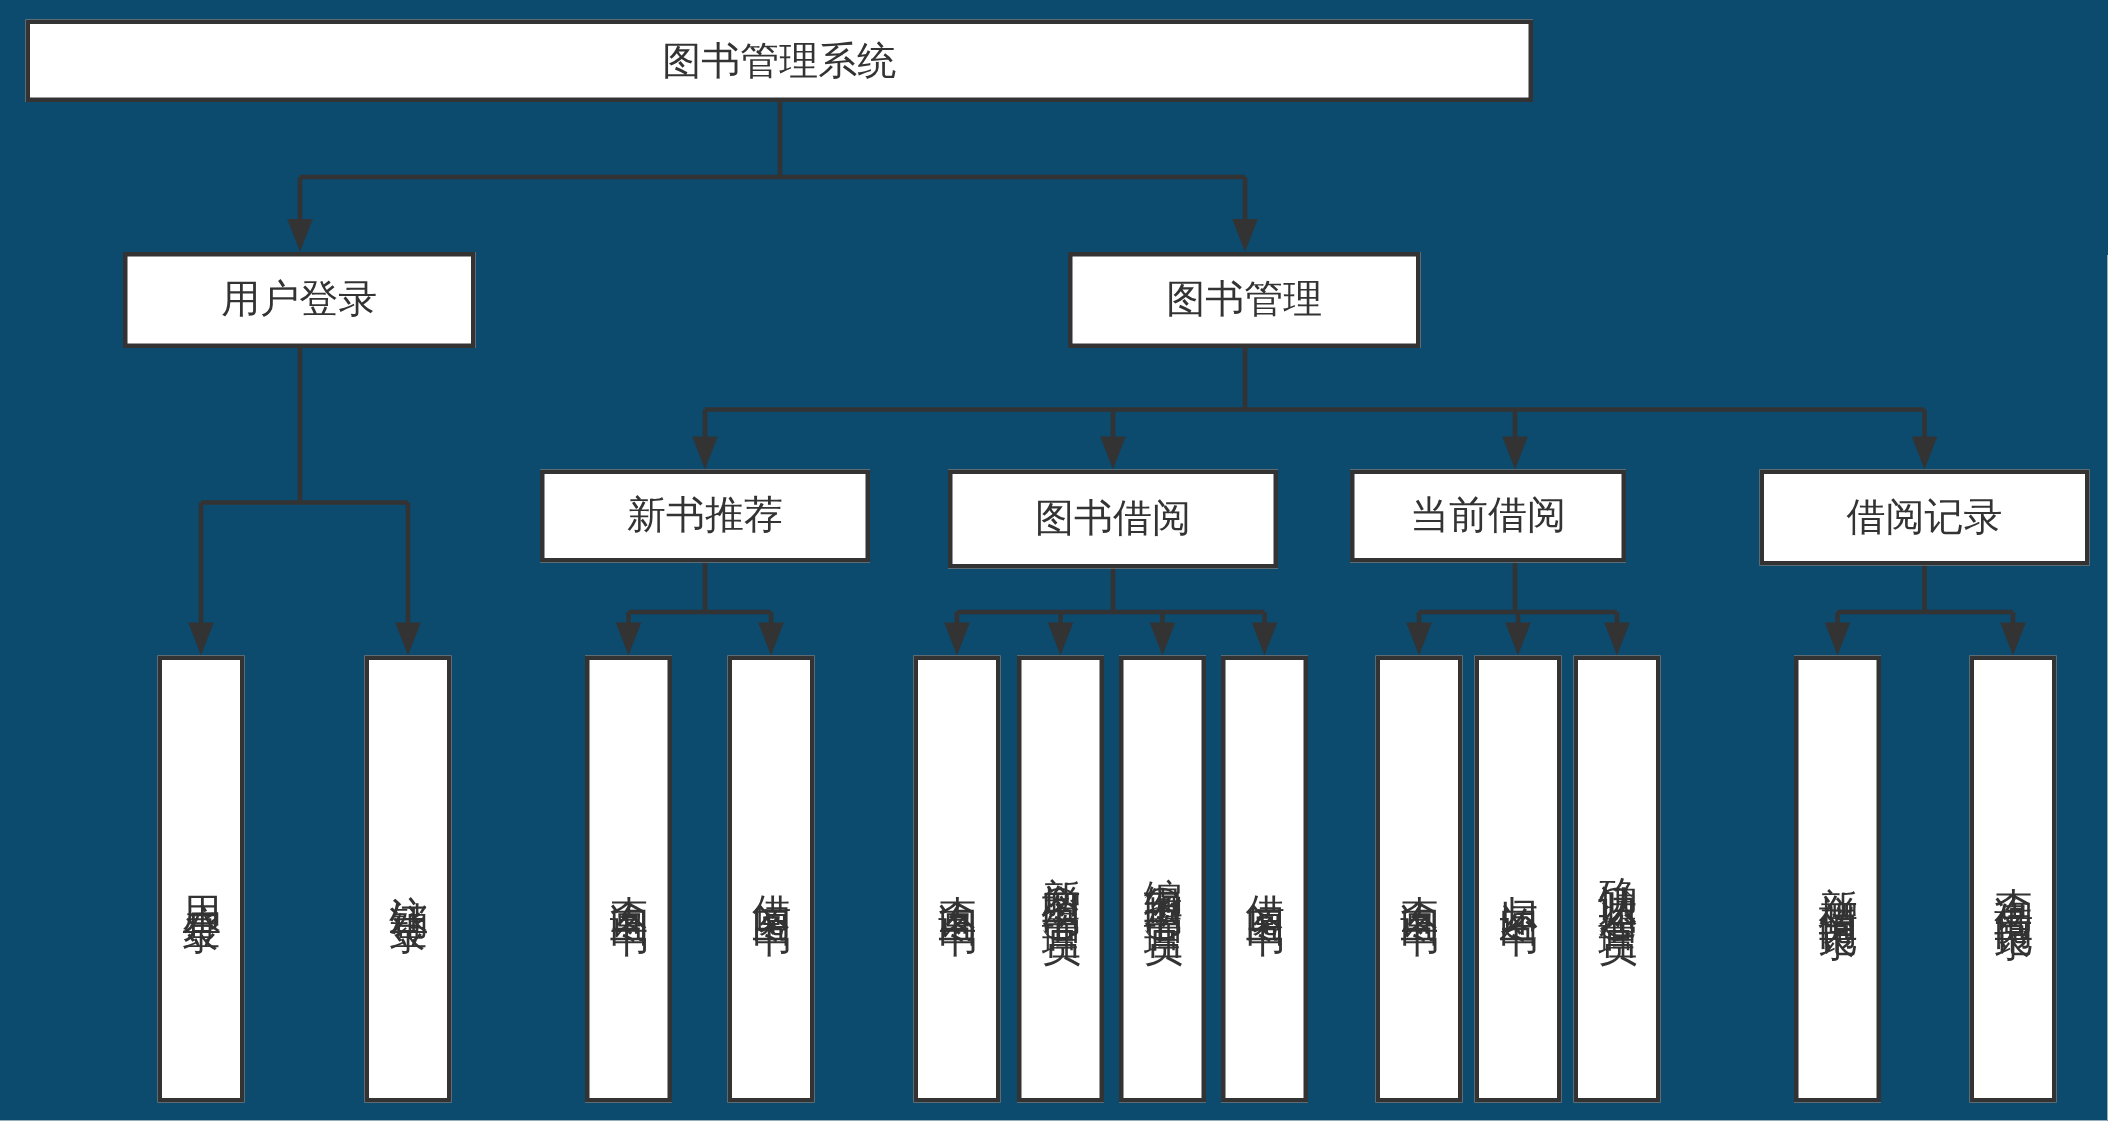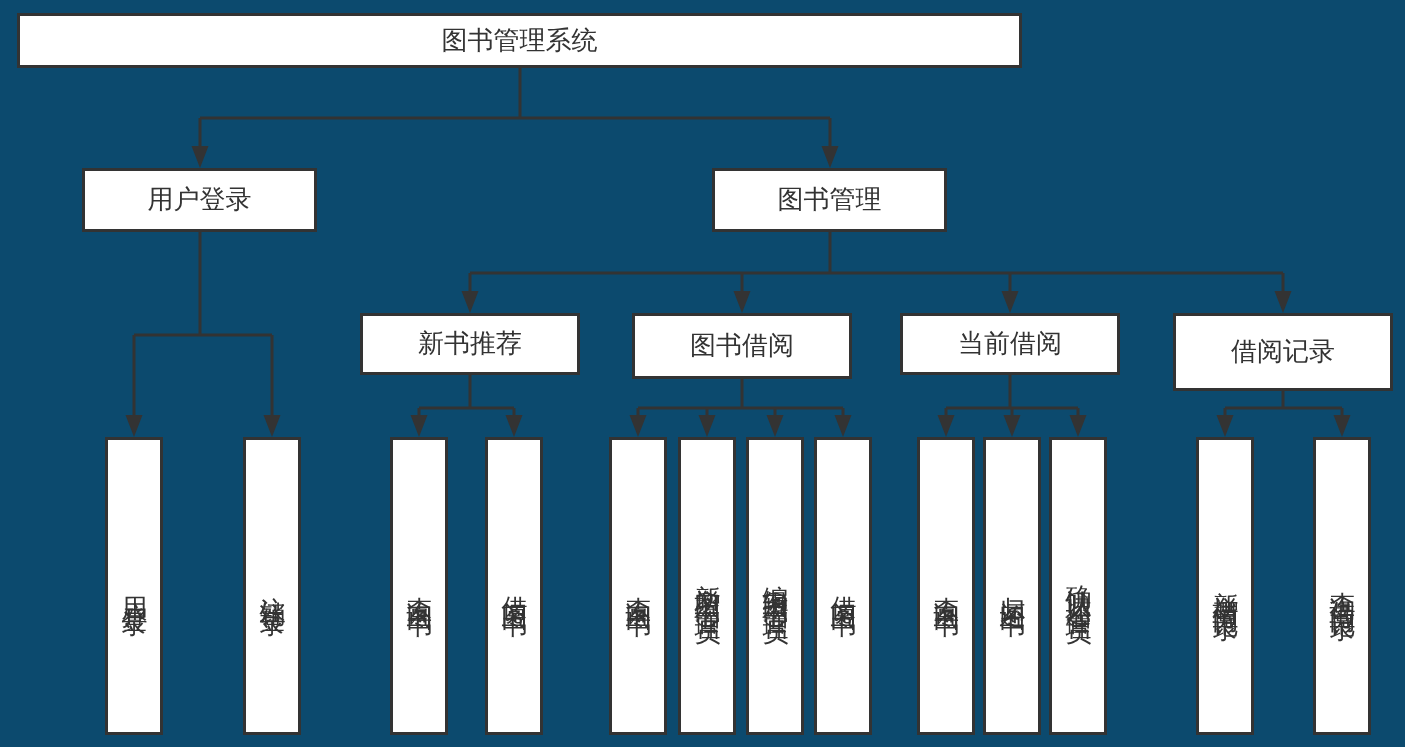--- a/index.html
+++ b/index.html
@@ -96,22 +96,22 @@
     </g>
   </svg>
 
   <div class="node" style="left:17px;top:13px;width:1005px;height:55px">图书管理系统</div>
 
   <div class="node" style="left:82px;top:168px;width:235px;height:64px">用户登录</div>
   <div class="node" style="left:712px;top:168px;width:235px;height:64px">图书管理</div>
 
   <div class="node" style="left:360px;top:313px;width:220px;height:62px">新书推荐</div>
   <div class="node" style="left:632px;top:313px;width:220px;height:66px">图书借阅</div>
-  <div class="node" style="left:900px;top:313px;width:220px;height:62px">当前借阅</div>
-  <div class="node" style="left:1173px;top:313px;width:220px;height:78px">借阅记录</div>
+  <div class="node" style="left:900px;top:313px;width:184px;height:62px">当前借阅</div>
+  <div class="node" style="left:1173px;top:313px;width:220px;height:64px">借阅记录</div>
 
   <div class="node v" style="left:105px;top:437px;width:58px;height:298px">用户登录</div>
   <div class="node v" style="left:243px;top:437px;width:58px;height:298px">注销登录</div>
 
   <div class="node v" style="left:390px;top:437px;width:58px;height:298px">查询图书</div>
   <div class="node v" style="left:485px;top:437px;width:58px;height:298px">借阅图书</div>
 
   <div class="node v" style="left:609px;top:437px;width:58px;height:298px">查询图书</div>
   <div class="node v" style="left:678px;top:437px;width:58px;height:298px">新增图书（管理员）</div>
   <div class="node v" style="left:746px;top:437px;width:58px;height:298px">编辑图书（管理员）</div>

